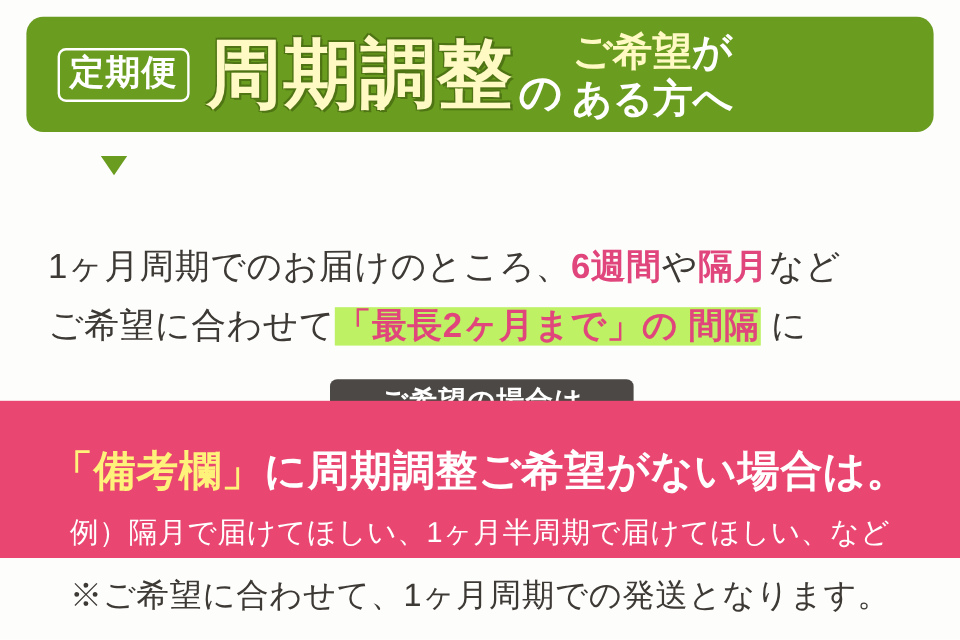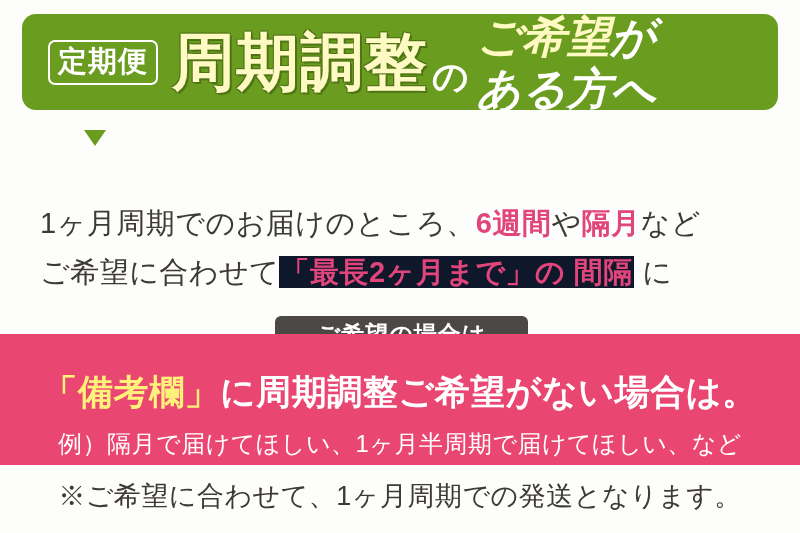--- a/index.html
+++ b/index.html
@@ -84,27 +84,26 @@
     font-size: 36px;
     font-weight: bold;
     margin-left: 4px;
     margin-right: 8px;
     align-self: flex-end;
     padding-bottom: 8px;
     white-space: nowrap;
   }
   .banner-sub {
     color: #ffffff;
-    font-size: 44px;
+    font-size: 33px;
     font-weight: bold;
     line-height: 1.18;
     white-space: nowrap;
     align-self: center;
     margin-top: 2px;
-    font-style: italic;
   }
   .banner-sub .kibou {
     color: #fff9c4;
   }
 
   
   .body-block {
     position: absolute;
     left: 40px;
     top: 152px;
@@ -115,21 +114,21 @@
     letter-spacing: 0.5px;
     white-space: nowrap;
     margin-top: 47px;
   }
   .line { display: block; }
   .mark-pink {
     color: #e0457b;
     font-weight: bold;
   }
   .hl-yellow {
-    background: #0f172a;
+    background: #bef264;
     padding: 0 1px;
   }
   .hl-yellow.pinktext {
     color: #e0457b;
     font-weight: bold;
   }
 
   
   .ribbon {
     position: absolute;

